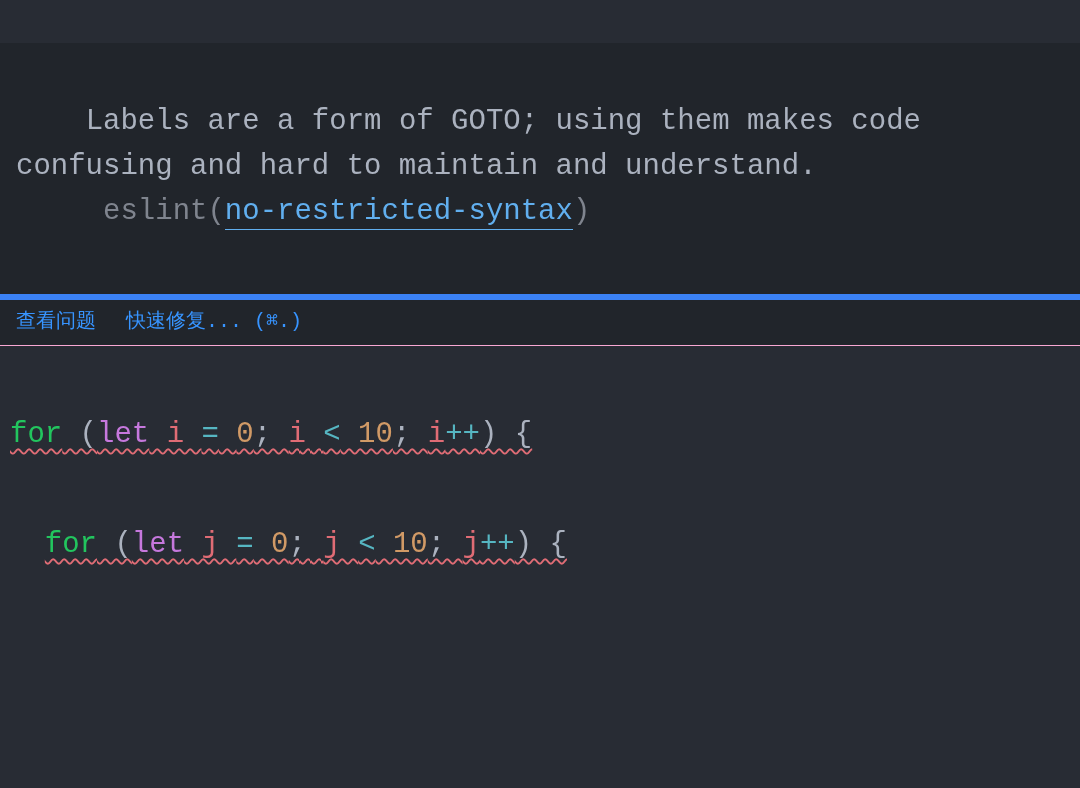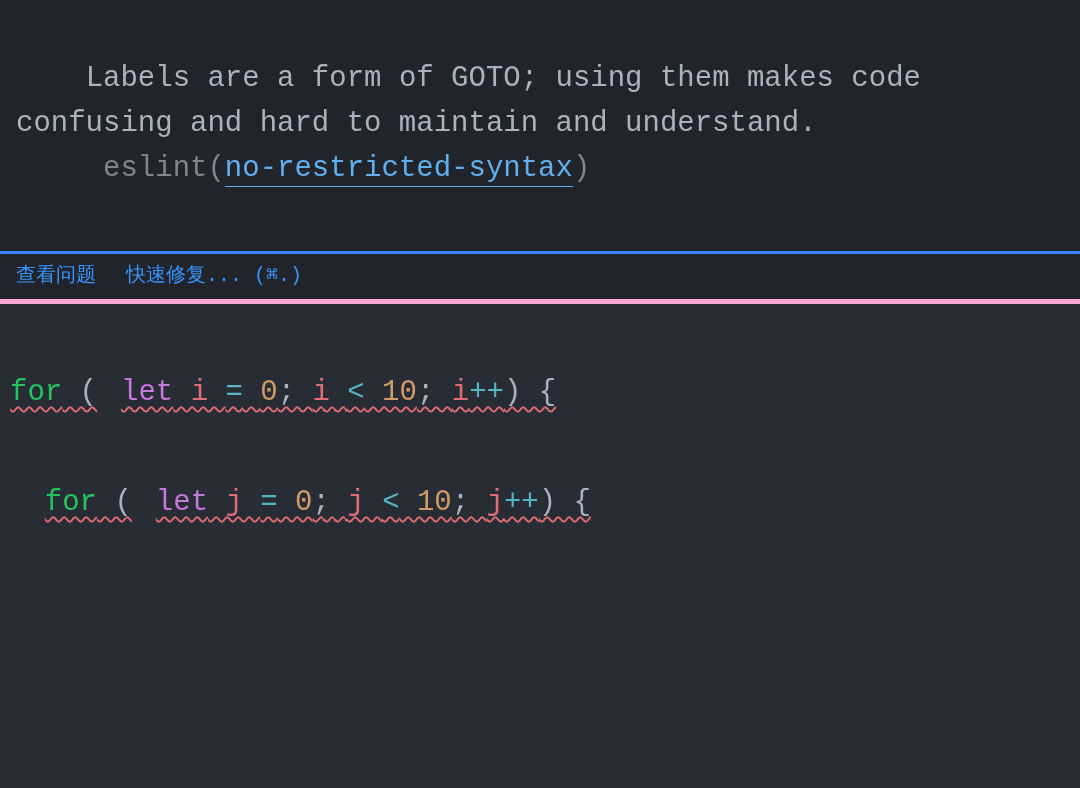--- a/index.html
+++ b/index.html
@@ -10,21 +10,22 @@
     font-family: "Menlo", "Consolas", "Courier New", monospace;
     font-size: 29px;
     color: #abb2bf;
     overflow: hidden;
     line-height: 1.55;
   }
 
   .hover-tooltip {
     background: #21252b;
     padding: 12px 28px 8px 16px;
-    border-bottom: 3px solid #3b82f6;
+    border-bottom: 6px solid #3b82f6;
+    margin-top: 43px;
   }
 
   .diag {
     color: #abb2bf;
     margin-bottom: 6px;
     white-space: pre-wrap;
   }
 
   .src { color: #7f848e; }
   .rule-link {
@@ -33,40 +34,40 @@
     border-bottom: 1px solid #61afef;
     padding-bottom: 1px;
     cursor: pointer;
   }
 
   .action-bar {
     background: #21252b;
     padding: 6px 16px 8px 16px;
     font-size: 20px;
     color: #3794ff;
-    border-bottom: 5px solid #f9a8d4;
+    border-bottom: 1px solid #f9a8d4;
   }
   .action-link { cursor: pointer; margin-right: 18px; }
   .action-link .shortcut { color: #3794ff; }
 
   .editor {
     background: #282c34;
     padding-top: 6px;
     font-size: 29px;
     line-height: 1.9;
     white-space: pre;
     padding-left: 10px;
   }
 
   .code-line { display: block; position: relative; }
 
   
   .t-lbl   { color: #abb2bf; }
   .t-key   { color: #22c55e; }
-  .t-key2  { color: #c678dd; margin-left: 24px; }
+  .t-key2  { color: #c678dd; }
   .t-ident { color: #e06c75; }
   .t-op    { color: #56b6c2; }
   .t-num   { color: #d19a66; }
   .t-punc  { color: #abb2bf; }
 
   
   .sq-err {
     text-decoration-line: underline;
     text-decoration-style: wavy;
     text-decoration-color: #e06c75;

